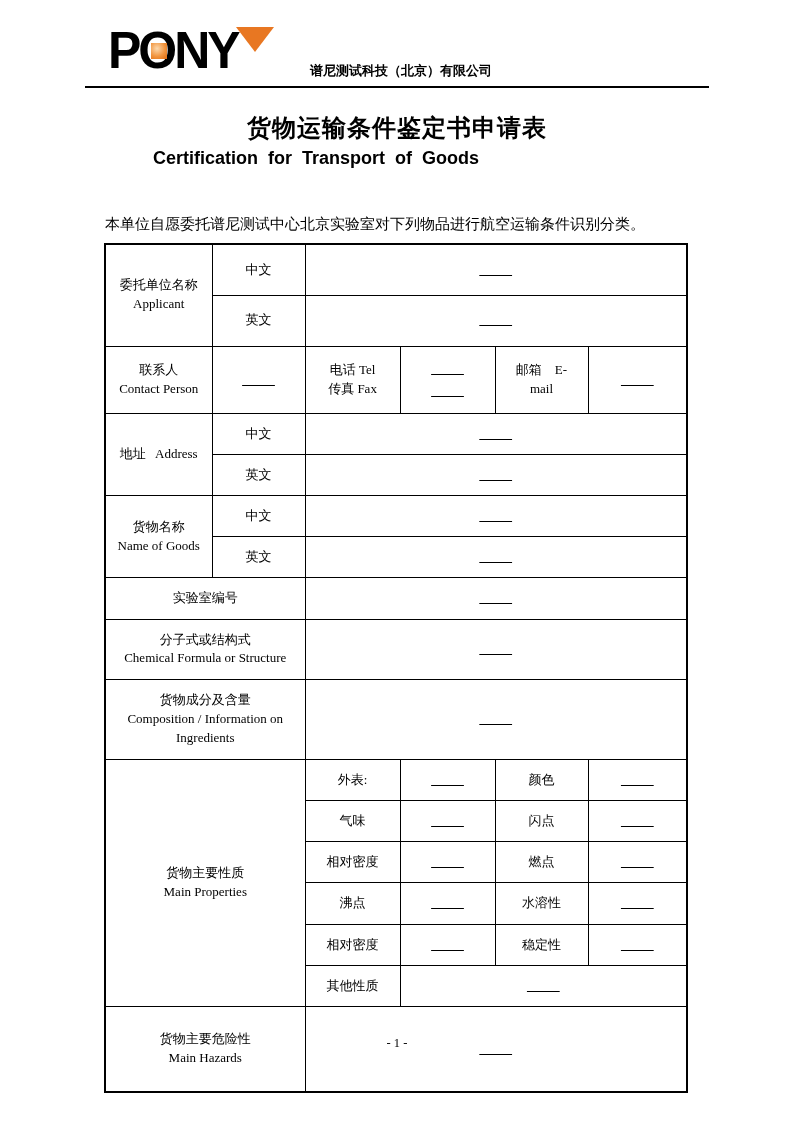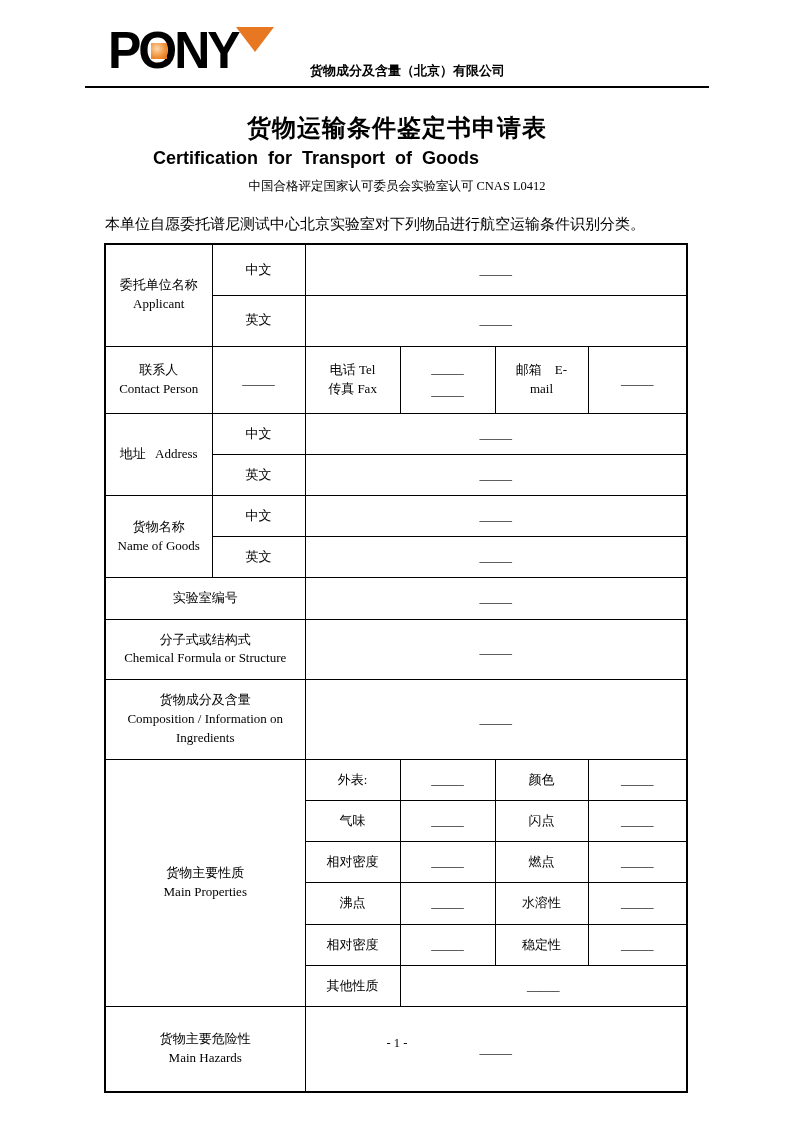--- a/index.html
+++ b/index.html
@@ -23,42 +23,41 @@
                   font-family:"Liberation Sans", sans-serif; font-size:18px; font-weight:bold; word-spacing:5px; }
   .accreditation { position:absolute; top:178px; left:0; width:794px; text-align:center; font-size:12.5px; }
   .intro { position:absolute; left:105px; top:215px; font-size:15px; }
 
   
   table.form { position:absolute; left:104px; top:243px; width:582px; border-collapse:collapse; table-layout:fixed;
                border:2px solid #000; font-size:13px; }
   table.form td { border:1px solid #000; text-align:center; vertical-align:middle; padding:11px 2px; line-height:1.4; overflow:hidden; }
   td.val-left { text-align:left; padding-left:14px; }
   .two-line div { line-height:1.45; }
-  .blank { white-space:nowrap; letter-spacing:0; }
+  .blank { white-space:nowrap; letter-spacing:0;text-decoration:underline; }
   .stack div { line-height:1.7; }
   .en { font-size:13px; }
 
   .footer { position:absolute; top:1036px; left:0; width:794px; text-align:center; font-size:12.5px; }
 </style>
 </head>
 <body>
 
 <div class="page">
 
   <div class="logo">
     <span class="logo-text">PONY</span>
     <span class="logo-square"></span>
     <span class="logo-triangle"></span>
   </div>
-  <div class="company-name">货物成分及含量（北京）有限公司</div>
+  <div class="company-name">谱尼测试科技（北京）有限公司</div>
   <div class="header-rule"></div>
 
   <div class="doc-title">货物运输条件鉴定书申请表</div>
   <div class="doc-subtitle">Certification  for  Transport  of  Goods</div>
-  <div class="accreditation">中国合格评定国家认可委员会实验室认可 CNAS L0412</div>
 
   <div class="intro">本单位自愿委托谱尼测试中心北京实验室对下列物品进行航空运输条件识别分类。</div>
 
   <table class="form">
     <colgroup>
       <col style="width:107px">
         <col style="width:93px">
         <col style="width:95px">
       <col style="width:95px">
         <col style="width:93px">

